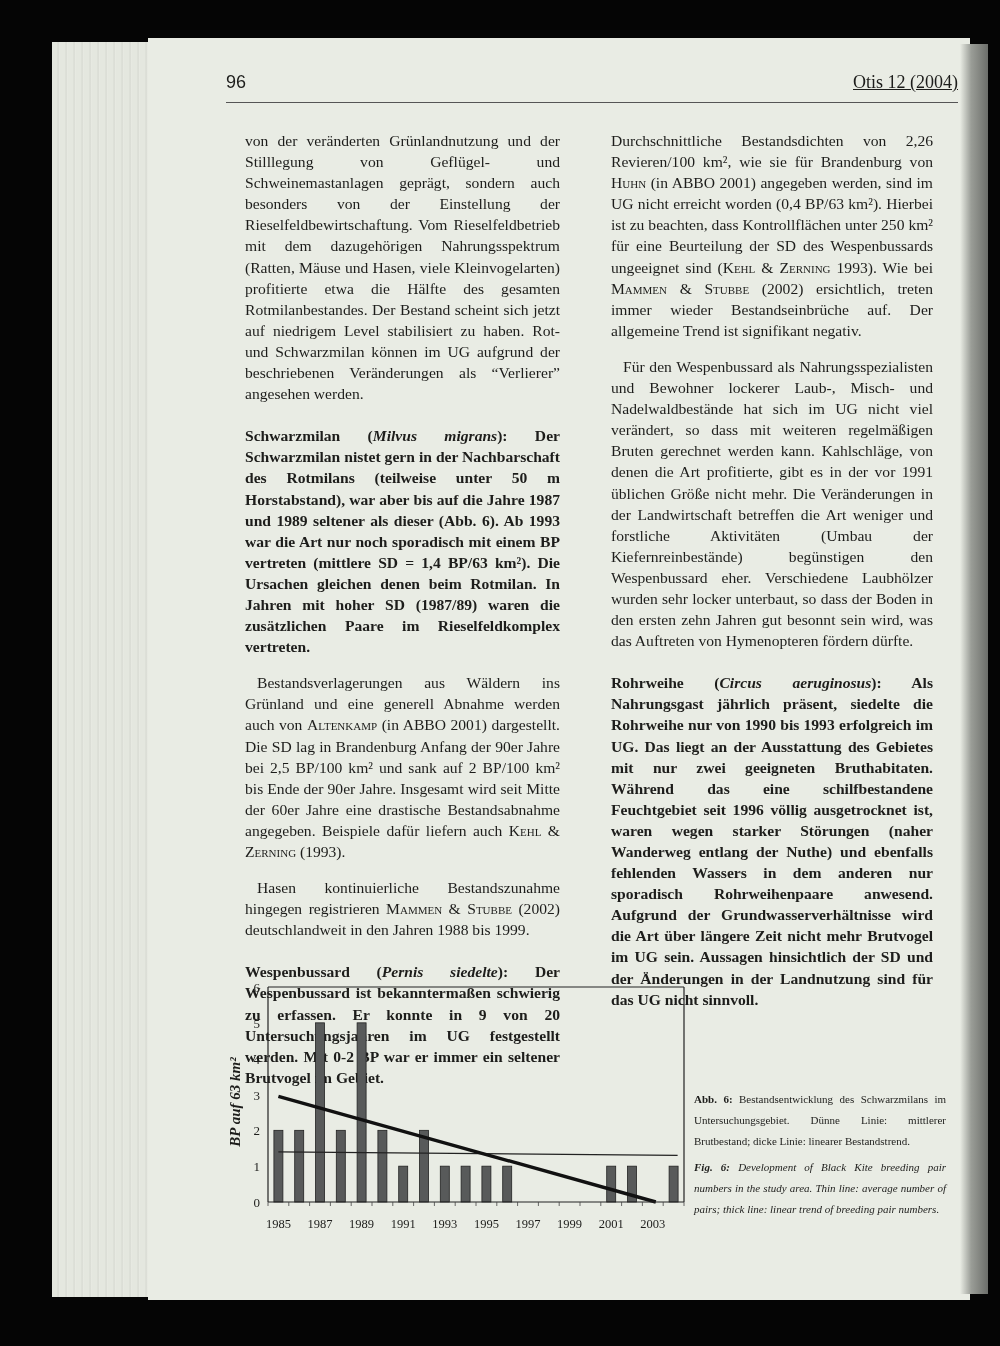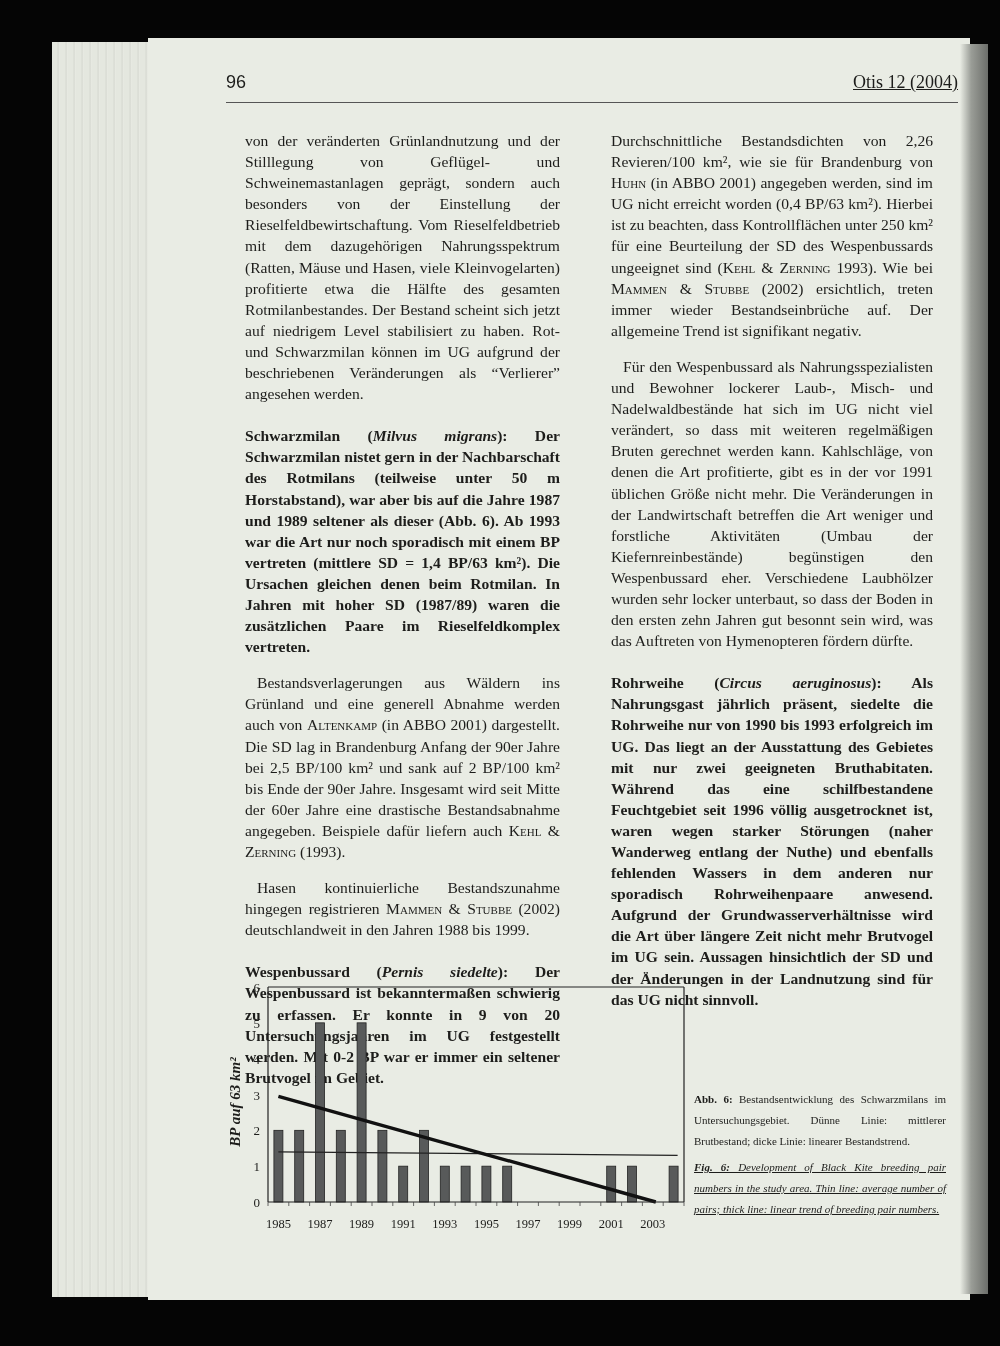--- a/index.html
+++ b/index.html
@@ -18,21 +18,21 @@
   .col { position:absolute; font-size:15.6px; line-height:21.1px; text-align:justify; hyphens:manual; }
   .col p { margin:15px; }
   .col .indent { text-indent:12px; }
   .col .gap { margin-top:21px;font-weight:bold; }
   .col-left { left:230px; top:115px; width:345px; }
   .col-right { left:596px; top:115px; width:352px; }
   .sc { font-variant: small-caps; }
   .chart { position:absolute; left:216px; top:976px; width:470px; height:260px; }
   .caption { position:absolute; left:694px; top:1065px; width:252px; font-size:11px; line-height:20.8px; text-align:justify;margin-top:24px; }
   .caption p { margin:0 0 6px 0; }
-  .caption .en { font-style:italic;text-decoration:underline; }
+  .caption .en { font-style:italic; }
 </style>
 </head>
 <body>
 
 <div class="stack-edges"></div>
 <div class="page"></div>
 <div class="page-shadow"></div>
 
 <div class="running-head pagenum">96</div>
 <div class="running-head journal" style="left:auto; right:42px;">Otis 12 (2004)</div>

